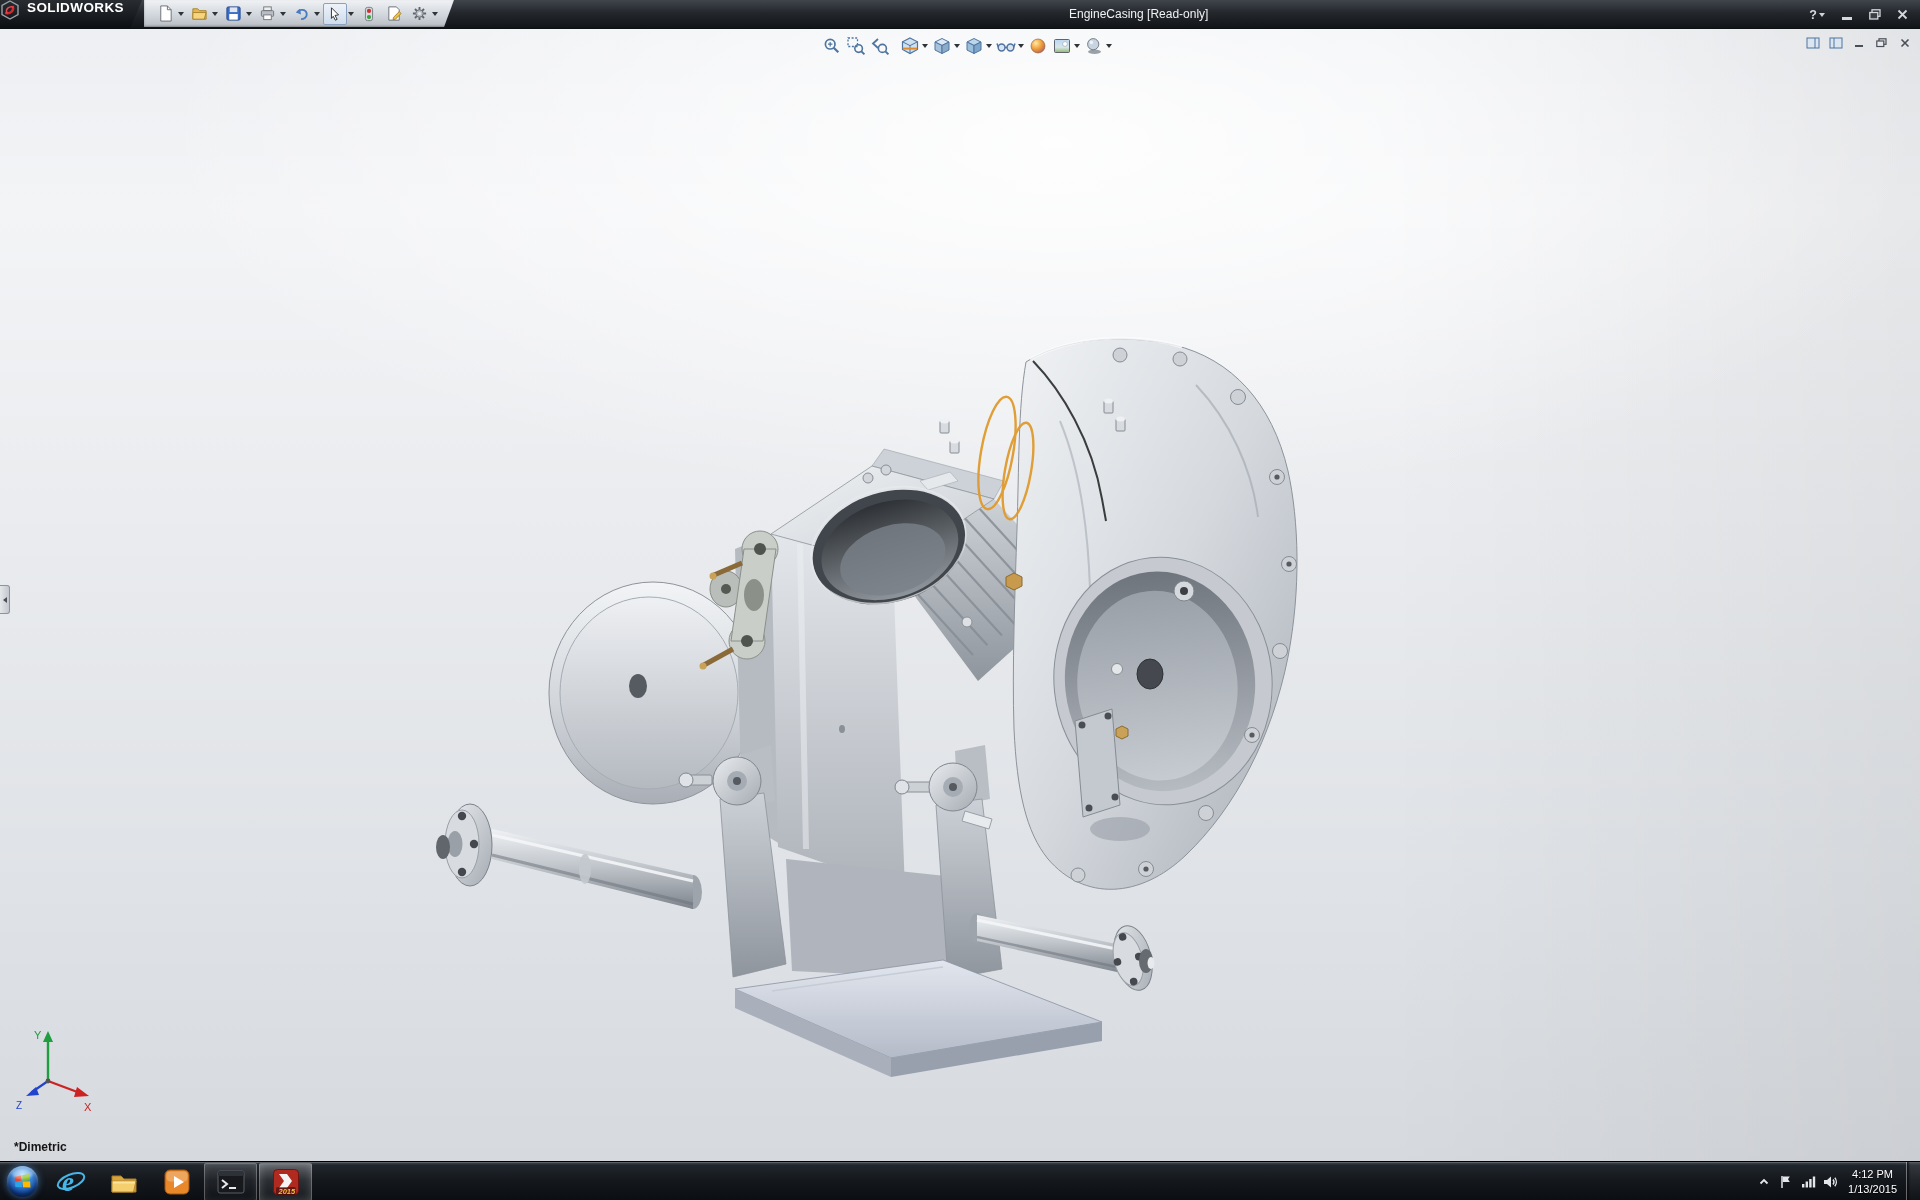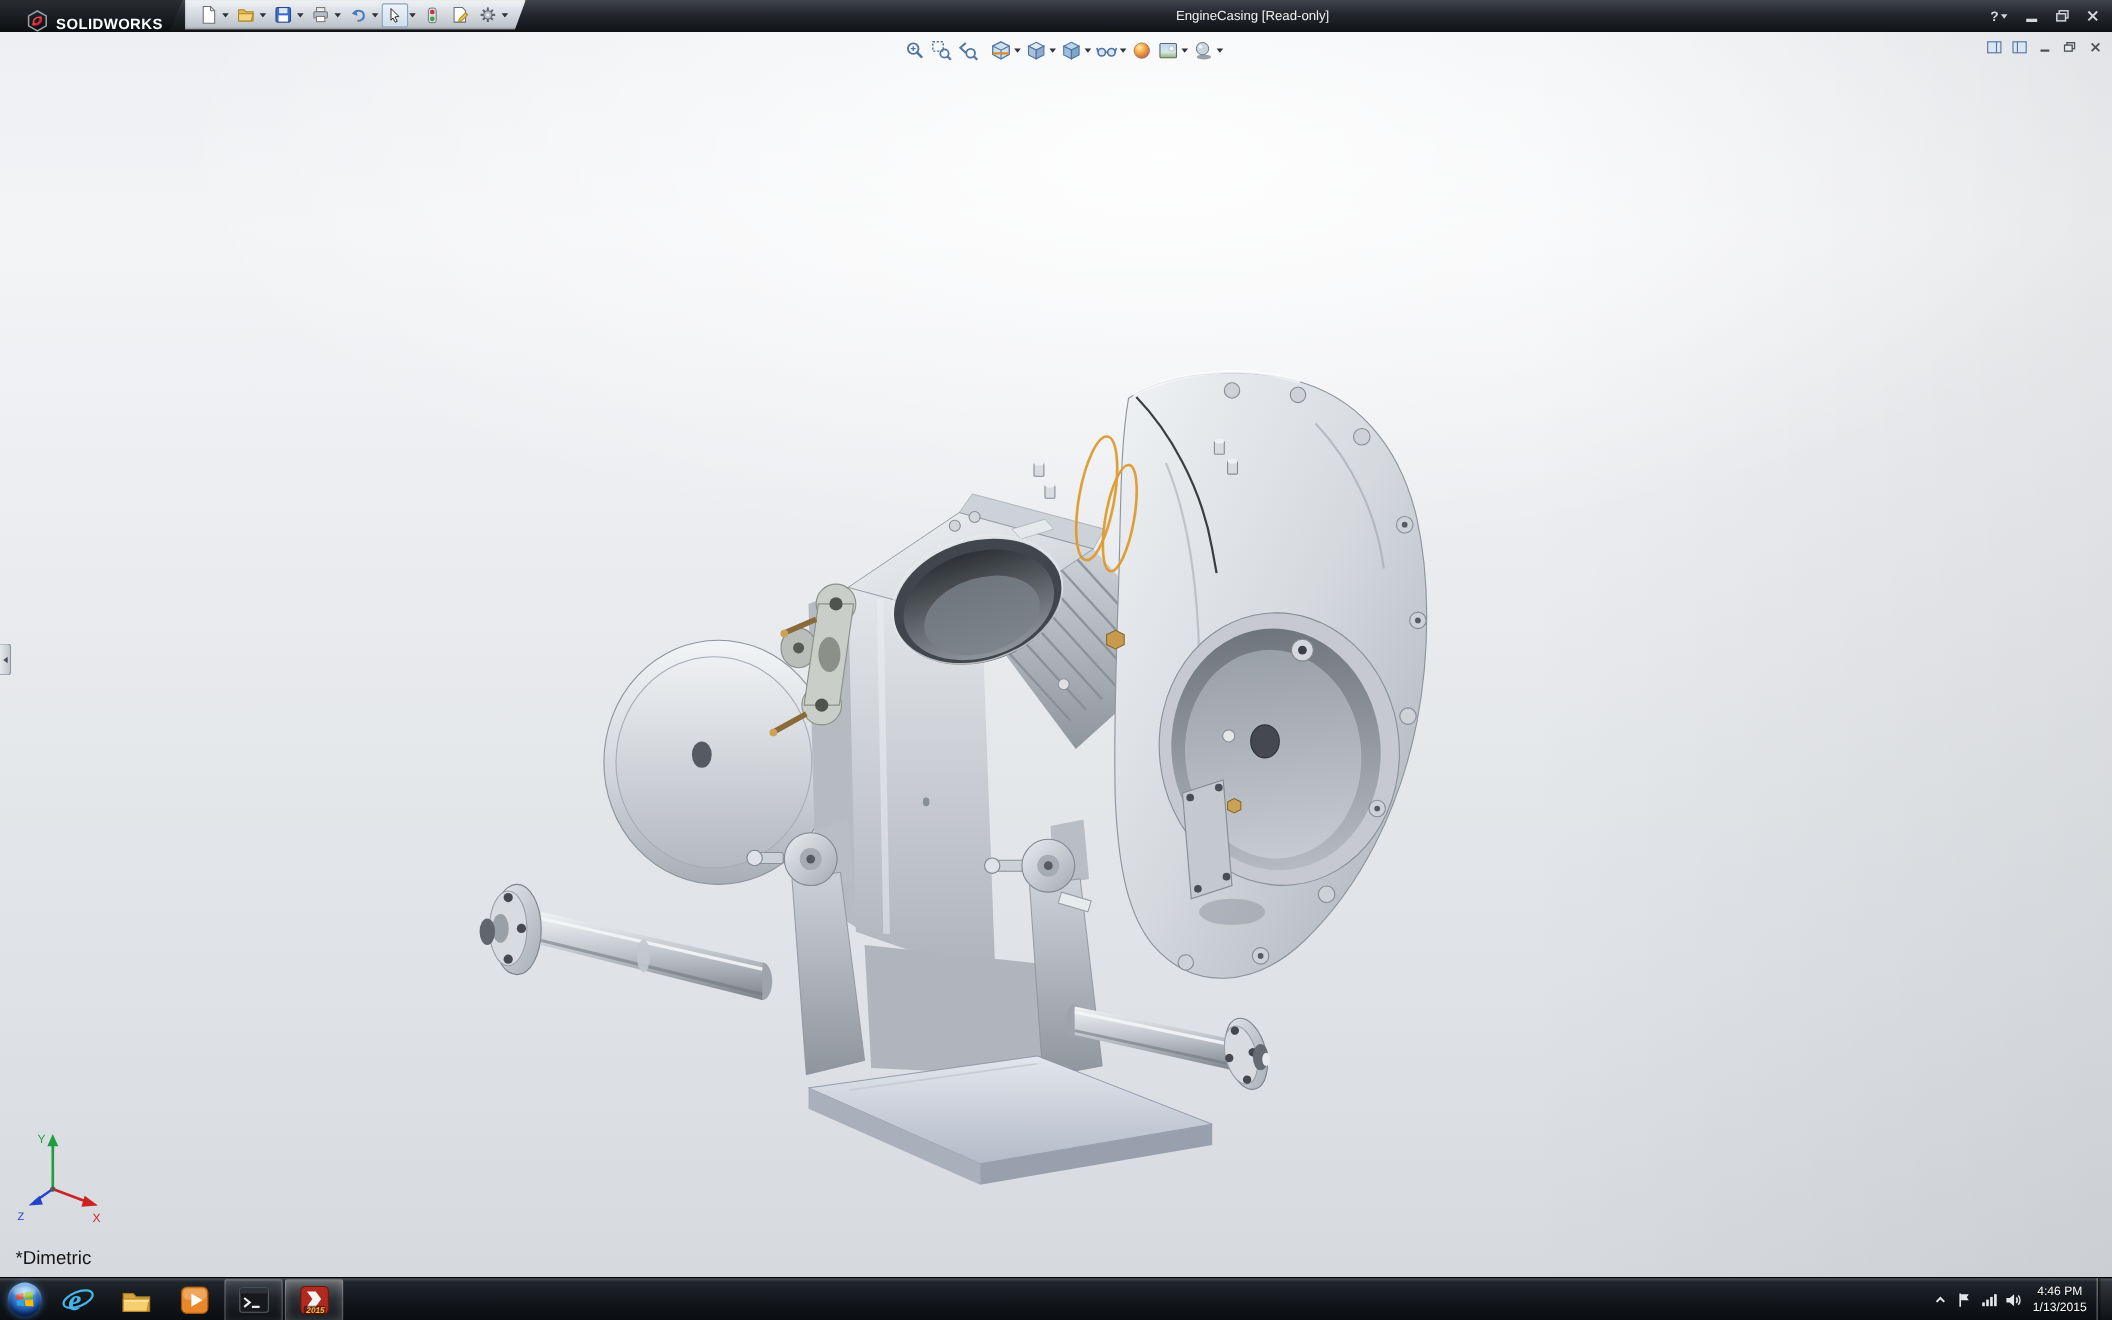--- a/index.html
+++ b/index.html
@@ -8,21 +8,21 @@
     font-family:"Liberation Sans",sans-serif;
     background:#000;position:relative;
     -webkit-font-smoothing:antialiased;
   }
   
   #titlebar{
     height:29px;display:flex;align-items:stretch;position:relative;
     background:linear-gradient(#40454c,#23272c 45%,#121518 95%,#0a0c0f);
     color:#e8eaee;z-index:30;
   }
-  .brand{display:flex;align-items:flex-end;gap:7px;padding:0 18px 0 24px;
+  .brand{display:flex;align-items:flex-start;gap:7px;padding:0 18px 0 0;
     background:linear-gradient(#292d32,#0b0e11);
     clip-path:polygon(0 0,100% 0,calc(100% - 12px) 100%,0 100%);}
   .brand-text{font-size:13.5px;font-weight:bold;letter-spacing:.4px;color:#fff;}
   .qat{display:flex;align-items:center;gap:1px;margin-left:2px;padding:2px 14px 2px 9px;
     height:27px;box-sizing:border-box;align-self:flex-start;
     background:linear-gradient(#f0f2f5,#d2d7dd 55%,#b7bdc4);
     clip-path:polygon(0 0,100% 0,calc(100% - 10px) 100%,0 100%);
     box-shadow:inset 0 -1px 2px rgba(0,0,0,.3);}
   .qbtn{width:24px;height:22px;display:flex;align-items:center;justify-content:center;border-radius:2px;}
   .qbtn.pressed{background:linear-gradient(#eef3fa,#cfdcec);border:1px solid #8aa2c0;width:22px;height:20px;}
@@ -41,21 +41,21 @@
       linear-gradient(90deg, rgba(0,0,0,0) 72%, rgba(0,0,0,.05)),
       linear-gradient(180deg,#edeff2 0%,#f3f4f6 16%,#e9ebee 45%,#dfe2e6 76%,#d6d9de 100%);
   }
   #headsup{position:absolute;left:820px;top:5px;display:flex;align-items:center;gap:0;z-index:20;}
   .hbtn{height:24px;display:flex;align-items:center;justify-content:center;padding:0 2px;border-radius:2px;}
   .hgap{width:6px;}
   #doc-controls{position:absolute;right:6px;top:6px;display:flex;align-items:center;gap:4px;z-index:20;}
   .dbtn{width:19px;height:16px;display:flex;align-items:center;justify-content:center;}
   #model-svg{position:absolute;left:0;top:0;width:1920px;height:1132px;}
   #triad{position:absolute;left:14px;bottom:38px;width:95px;height:100px;}
-  #view-label{position:absolute;left:14px;bottom:7px;font-size:17px;color:#141414;}
+  #view-label{position:absolute;left:14px;bottom:7px;font-size:12px;color:#141414;font-weight:bold;}
   #flyout-tab{position:absolute;left:0;top:556px;width:9px;height:27px;
     background:linear-gradient(90deg,#e4e7ea,#c3c8ce);border:1px solid #8d939b;border-left:none;
     border-radius:0 3px 3px 0;display:flex;align-items:center;justify-content:center;}
   #flyout-tab .arr{width:0;height:0;border-top:3.5px solid transparent;border-bottom:3.5px solid transparent;border-right:4px solid #4a4f55;}
   
   #taskbar{
     height:39px;display:flex;align-items:center;position:relative;
     background:linear-gradient(180deg,#414851 0%,#20252b 9%,#14181d 48%,#0a0d11 100%);
     border-top:1px solid #000;
     box-shadow:inset 0 1px 0 rgba(255,255,255,.16);
@@ -644,18 +644,18 @@
           <rect x="11.8" y="1.5" width="2.4" height="11" fill="#e4e7ea"></rect>
       </svg>
     </div>
     <div class="tray-btn">
       <svg width="15" height="14" viewBox="0 0 15 14">
         <polygon points="1,5 4,5 8,1.5 8,12.5 4,9 1,9" fill="#e4e7ea"></polygon>
         <path d="M10 4.5 a4 4 0 0 1 0 5M11.8 2.8 a6.5 6.5 0 0 1 0 8.4" fill="none" stroke="#e4e7ea" stroke-width="1.4"></path>
       </svg>
     </div>
     <div id="clock">
-      <div>4:46 PM</div>
+      <div>4:12 PM</div>
       <div>1/13/2015</div>
     </div>
     <div id="show-desktop"></div>
   </div>
 </div>
 
 </body></html>

